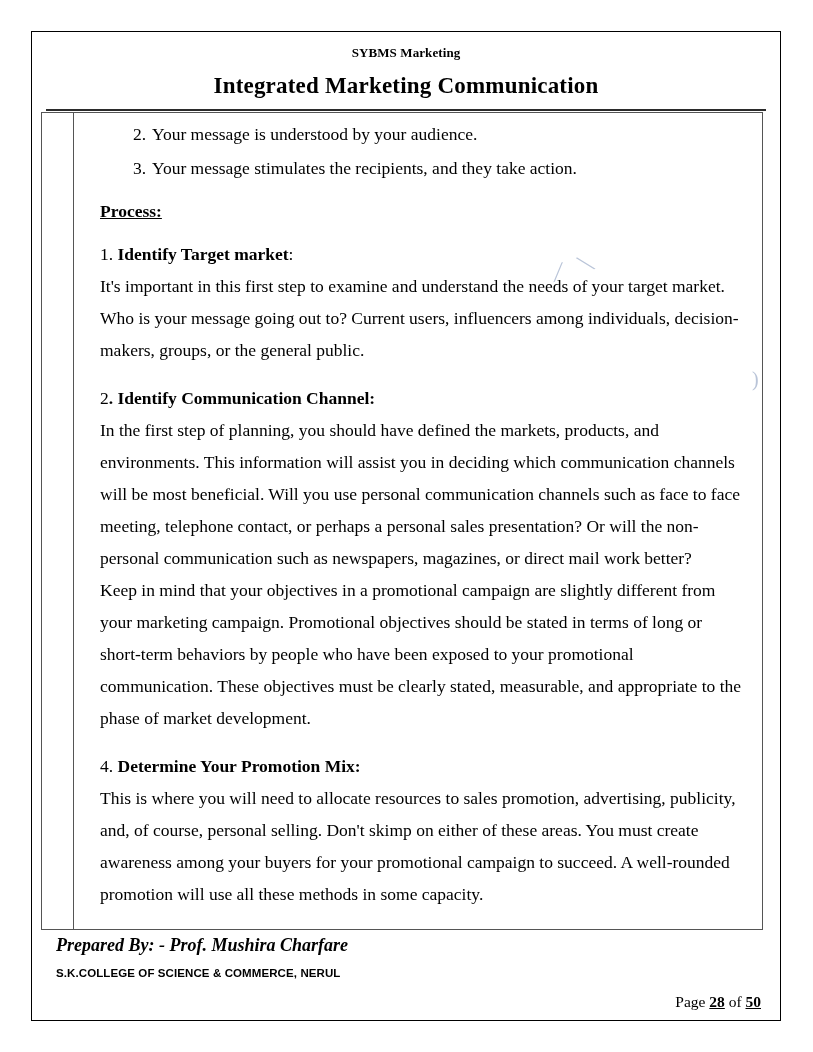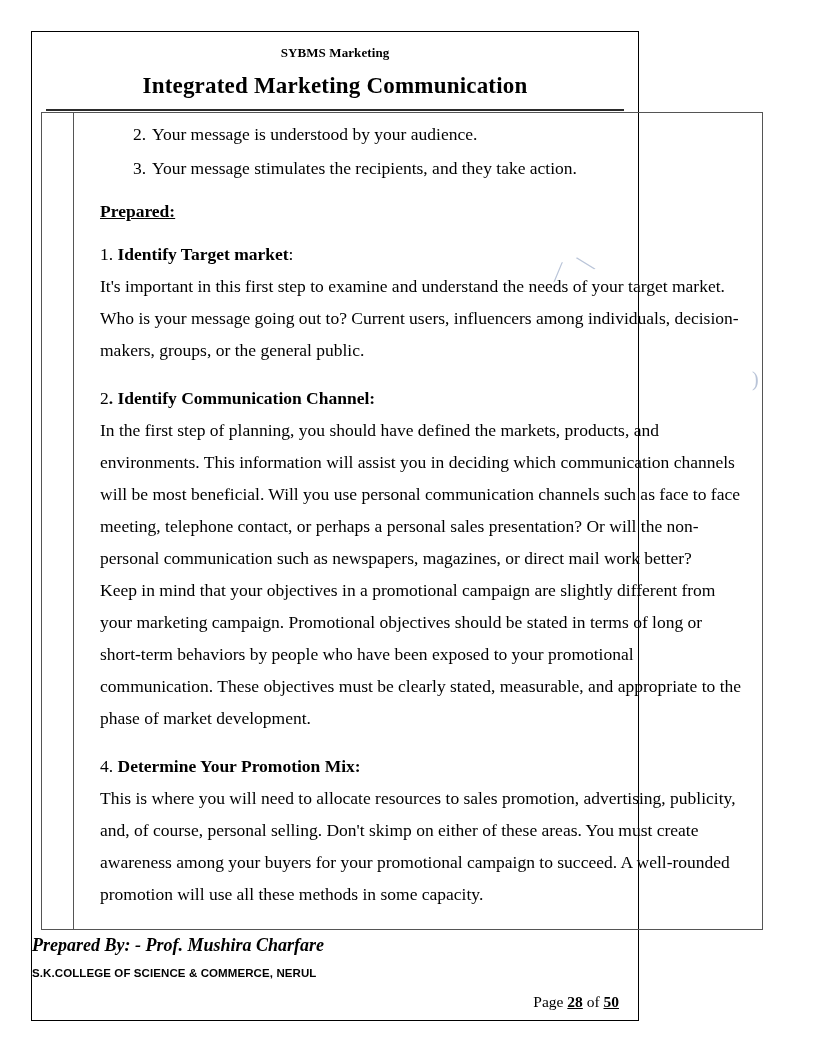--- a/index.html
+++ b/index.html
@@ -14,21 +14,21 @@
     color: #000000;
     position: relative;
     overflow: hidden;
   }
 
   
   .page {
     position: absolute;
     left: 31px;
     top: 31px;
-    width: 608px;
+    width: 750px;
     height: 990px;
     border: 1px solid #000000;
     box-sizing: border-box;
     background: #ffffff;
   }
 
   
   .header {
     padding-top: 13px;
     text-align: center;
@@ -125,21 +125,21 @@
     font-size: 22px;
     font-family: "Liberation Serif", serif;
     user-select: none;
   }
   .artifact.a1 { left: 508px; top: 142px; transform: rotate(-18deg); letter-spacing: 4px; }
   .artifact.a2 { left: 710px; top: 255px; font-size: 20px; }
 
   
   .footer {
     position: absolute;
-    left: 0;
+    left: 24px;
     right: 9px;
     bottom: 9px;
   }
   .footer-name {
     font-size: 18px;
     font-weight: bold;
     font-style: italic;
     font-family: "Liberation Serif", serif;
   }
   .footer-college {
@@ -180,21 +180,21 @@
         <li>
           <span class="num">2.</span>
           <span>Your message is understood by your audience.</span>
         </li>
         <li>
           <span class="num">3.</span>
           <span>Your message stimulates the recipients, and they take action.</span>
         </li>
       </ol>
 
-      <div class="section-label">Prepared:</div>
+      <div class="section-label">Process:</div>
 
       <div class="step-head">
         <span>1.</span>
         <b>Identify Target market</b><span>:</span>
       </div>
       <div class="para">It's important in this first step to examine and understand the needs of your target market. Who is your message going out to? Current users, influencers among individuals, decision-makers, groups, or the general public.</div>
 
       <div class="step-head">
         <span>2</span><b>. Identify Communication Channel:</b>
       </div>

